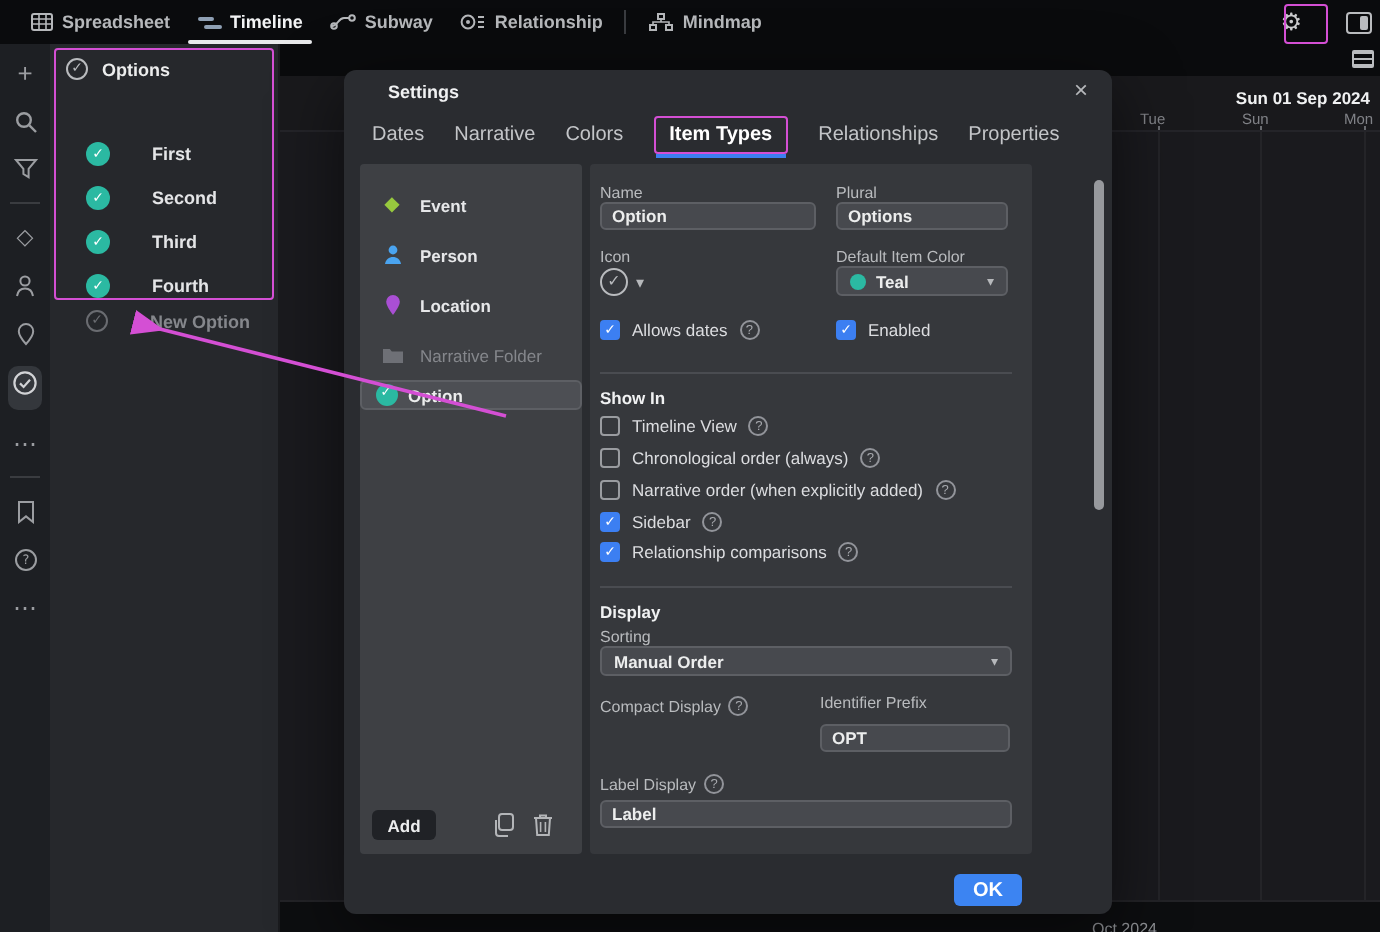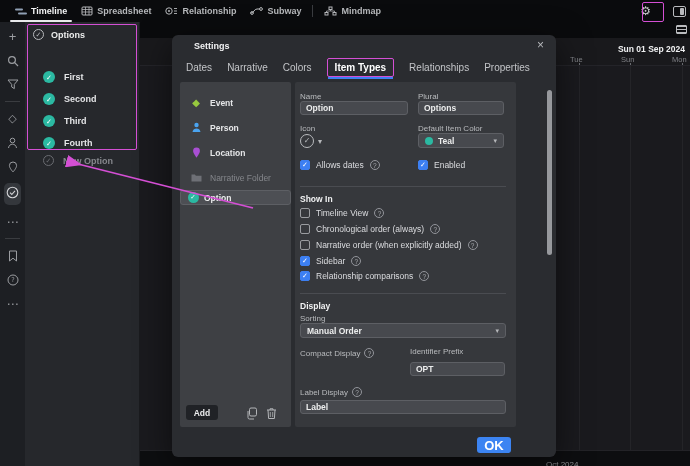--- a/index.html
+++ b/index.html
@@ -22,21 +22,21 @@
   .panel-toggle::after { content:""; position:absolute; right:1px; top:1px; bottom:1px; width:4px; background:#b9bbbe; border-radius:1px; }
   
   .rail { position:absolute; left:0; top:22px; width:25px; height:444px; background:#1d1f23; display:flex; flex-direction:column; align-items:center; padding-top:7px; gap:9px; z-index:3; }
   .rail .ric { width:15px; height:15px; display:flex; align-items:center; justify-content:center; color:#9b9da1; font-size:12px; cursor:pointer; }
   .rail .ric svg { display:block; }
   .rail-div { width:15px; height:1px; background:#3a3c40; }
   .rail-sel { background:#34373c; border-radius:5px; padding:2px; }
   
   .opanel { position:absolute; left:25px; top:22px; width:115px; height:444px; background:#26282c; z-index:3; border-right:1px solid #1a1b1e; }
   .op-header { position:absolute; left:8px; top:7px; display:flex; align-items:center; gap:7px; font-size:9px; font-weight:700; color:#eceded; }
-  .op-item { position:absolute; left:18px; display:flex; align-items:center; gap:9px; font-size:9px; font-weight:600; color:#e4e5e7; cursor:pointer; }
+  .op-item { position:absolute; left:18px; display:flex; align-items:center; gap:21px; font-size:9px; font-weight:600; color:#e4e5e7; cursor:pointer; }
   .op-new { color:#85878c; font-weight:700; }
   .ck { width:12px; height:12px; border-radius:50%; display:flex; align-items:center; justify-content:center; font-size:7px; line-height:1; flex:0 0 auto; }
   .ck-fill { background:#2bb9a2; color:#fff; }
   .ck-line { border:1px solid #b9bbbe; color:#b9bbbe; width:11px; height:11px; }
   .ck-dim  { border:1px solid #6a6c71; color:#6a6c71; width:11px; height:11px; }
   
   .timeline { position:absolute; left:140px; top:22px; width:550px; height:444px; background:#161619; z-index:1; }
   .tl-topbar { position:absolute; left:0; top:0; right:0; height:16px; background:#0a0b0d; }
   .rows-icon { position:absolute; right:3px; top:3px; width:11px; height:9px; border:1px solid #b9bbbe; border-radius:1px; background:repeating-linear-gradient(to bottom,#b9bbbe 0 1px,transparent 1px 3px); }
   .tl-header { position:absolute; left:0; top:16px; right:0; height:27px; background:#19191c; }
@@ -71,68 +71,68 @@
   .inp { position:absolute; height:14px; background:#47494e; border:1px solid #5d5f64; border-radius:3px; color:#eceded; font-size:8.5px; font-weight:600; padding:0 5px; font-family:"Liberation Sans","DejaVu Sans",sans-serif; outline:none; }
   .sel { position:absolute; height:15px; background:#47494e; border:1px solid #5d5f64; border-radius:3px; display:flex; align-items:center; gap:5px; padding:0 6px; font-size:8.5px; font-weight:600; color:#eceded; cursor:pointer; }
   .sel .chev { margin-left:auto; color:#b6b8bb; font-size:7px; }
   .dot { width:8px; height:8px; border-radius:50%; background:#2bb9a2; flex:0 0 auto; }
   .cbrow { position:absolute; display:flex; align-items:center; gap:6px; font-size:8.5px; color:#dcdde0; cursor:pointer; }
   .cb { width:10px; height:10px; border-radius:2px; border:1px solid #9a9ca0; background:transparent; display:flex; align-items:center; justify-content:center; flex:0 0 auto; }
   .cb.on { background:#3c7ff2; border-color:#3c7ff2; color:#fff; font-size:7px; }
   .help { width:10px; height:10px; border-radius:50%; border:1px solid #92949a; color:#a9abb0; font-size:6.5px; display:flex; align-items:center; justify-content:center; flex:0 0 auto; }
   .hr { position:absolute; left:128px; width:206px; height:1px; background:#4a4c51; }
   .scrollbar { position:absolute; right:4px; top:55px; width:5px; height:165px; background:#97999d; border-radius:3px; cursor:grab; }
-  .ok-btn { position:absolute; left:305px; top:402px; width:34px; height:16px; background:#3c84f2; border-radius:3px; color:#fff; font-size:13px; font-weight:700; display:flex; align-items:center; justify-content:center; cursor:pointer; }
+  .ok-btn { position:absolute; left:305px; top:402px; width:34px; height:16px; background:#3c84f2; border-radius:3px; color:#fff; font-size:10px; font-weight:700; display:flex; align-items:center; justify-content:center; cursor:pointer; }
   .icon-btn { position:absolute; display:flex; align-items:center; gap:4px; cursor:pointer; }
   
   .anno { position:absolute; border:1.5px solid #d44fd4; border-radius:2px; z-index:30; pointer-events:none; }
   .arrow-svg { position:absolute; left:0; top:0; z-index:30; pointer-events:none; }
 </style>
 </head>
 <body>
 
 <div class="app">
 
   <div class="topbar">
-    <div class="tb-item active">
-      <span>
-          <svg width="12" height="11" viewBox="0 0 12 11">
-            <path d="M1 3.5h6M4 7.5h7" stroke="#8fa0b4" stroke-width="2" stroke-linecap="round" fill="none"></path>
-          </svg>
-        </span>
-      <span>Timeline</span>
-    </div>
     <div class="tb-item">
       <span>
           <svg width="12" height="10" viewBox="0 0 12 10">
             <rect x="1" y="1" width="10" height="8" rx="1" fill="none" stroke="#b6b8bb"></rect>
             <path d="M1 3.5h10M1 6h10M4.5 1v8M8 1v8" stroke="#b6b8bb" stroke-width=".8"></path>
           </svg>
         </span>
       <span>Spreadsheet</span>
+    </div>
+    <div class="tb-item active">
+      <span>
+          <svg width="12" height="11" viewBox="0 0 12 11">
+            <path d="M1 3.5h6M4 7.5h7" stroke="#8fa0b4" stroke-width="2" stroke-linecap="round" fill="none"></path>
+          </svg>
+        </span>
+      <span>Timeline</span>
+    </div>
+    <div class="tb-item">
+      <span>
+          <svg width="13" height="10" viewBox="0 0 13 10">
+            <path d="M1 7c3 0 3-4 6-4h3" stroke="#b6b8bb" fill="none"></path>
+            <circle cx="2" cy="7" r="1.4" fill="none" stroke="#b6b8bb"></circle>
+            <circle cx="11" cy="3" r="1.4" fill="none" stroke="#b6b8bb"></circle>
+          </svg>
+        </span>
+      <span>Subway</span>
     </div>
     <div class="tb-item">
       <span>
           <svg width="13" height="10" viewBox="0 0 13 10">
             <circle cx="4" cy="5" r="3.2" fill="none" stroke="#b6b8bb"></circle>
             <circle cx="4" cy="5" r="1" fill="#b6b8bb"></circle>
             <path d="M9 2.5h3M9 5h3M9 7.5h3" stroke="#b6b8bb" stroke-width=".9"></path>
           </svg>
         </span>
       <span>Relationship</span>
-    </div>
-    <div class="tb-item">
-      <span>
-          <svg width="13" height="10" viewBox="0 0 13 10">
-            <path d="M1 7c3 0 3-4 6-4h3" stroke="#b6b8bb" fill="none"></path>
-            <circle cx="2" cy="7" r="1.4" fill="none" stroke="#b6b8bb"></circle>
-            <circle cx="11" cy="3" r="1.4" fill="none" stroke="#b6b8bb"></circle>
-          </svg>
-        </span>
-      <span>Subway</span>
     </div>
     <div class="tb-div"></div>
     <div class="tb-item">
       <span>
           <svg width="13" height="10" viewBox="0 0 13 10">
             <rect x="5" y="1" width="3" height="2.5" fill="none" stroke="#b6b8bb"></rect>
             <rect x="1" y="6.5" width="3" height="2.5" fill="none" stroke="#b6b8bb"></rect>
             <rect x="9" y="6.5" width="3" height="2.5" fill="none" stroke="#b6b8bb"></rect>
             <path d="M6.5 3.5v1.5M6.5 5H2.5v1.5M6.5 5h4v1.5" stroke="#b6b8bb" fill="none" stroke-width=".8"></path>
           </svg>

